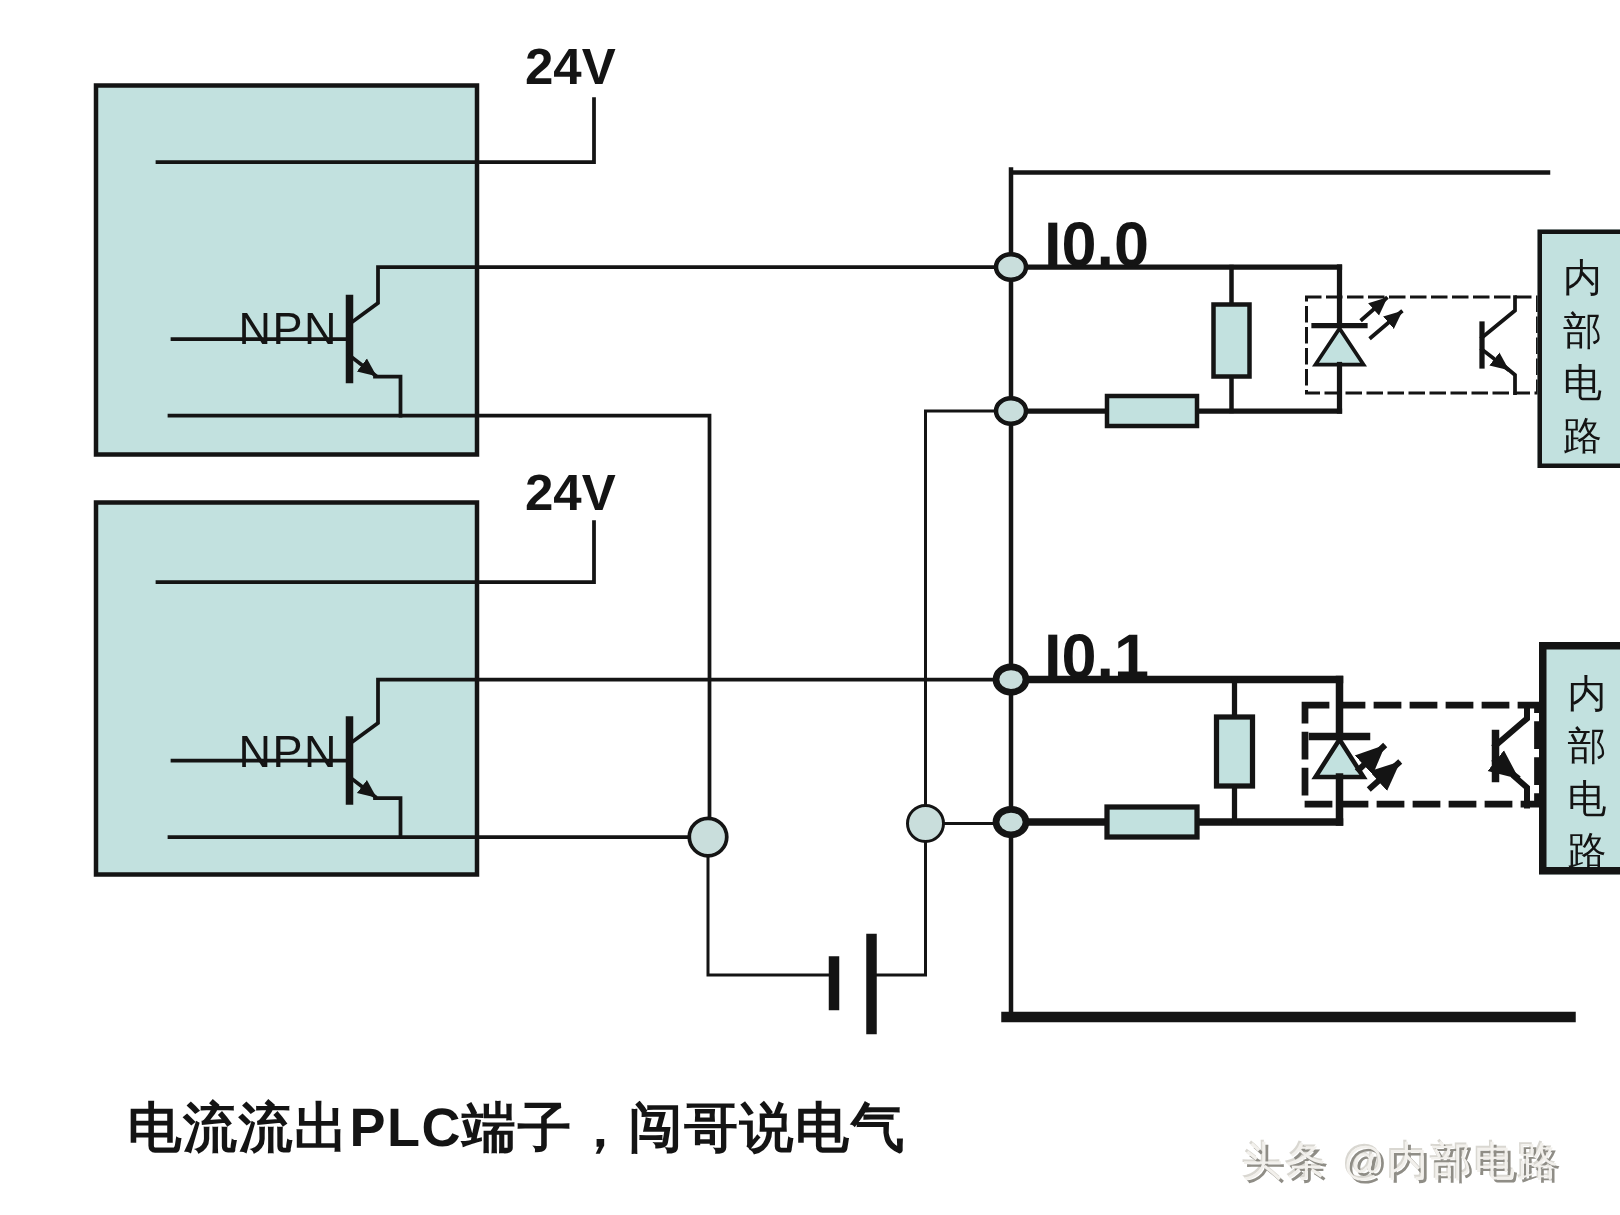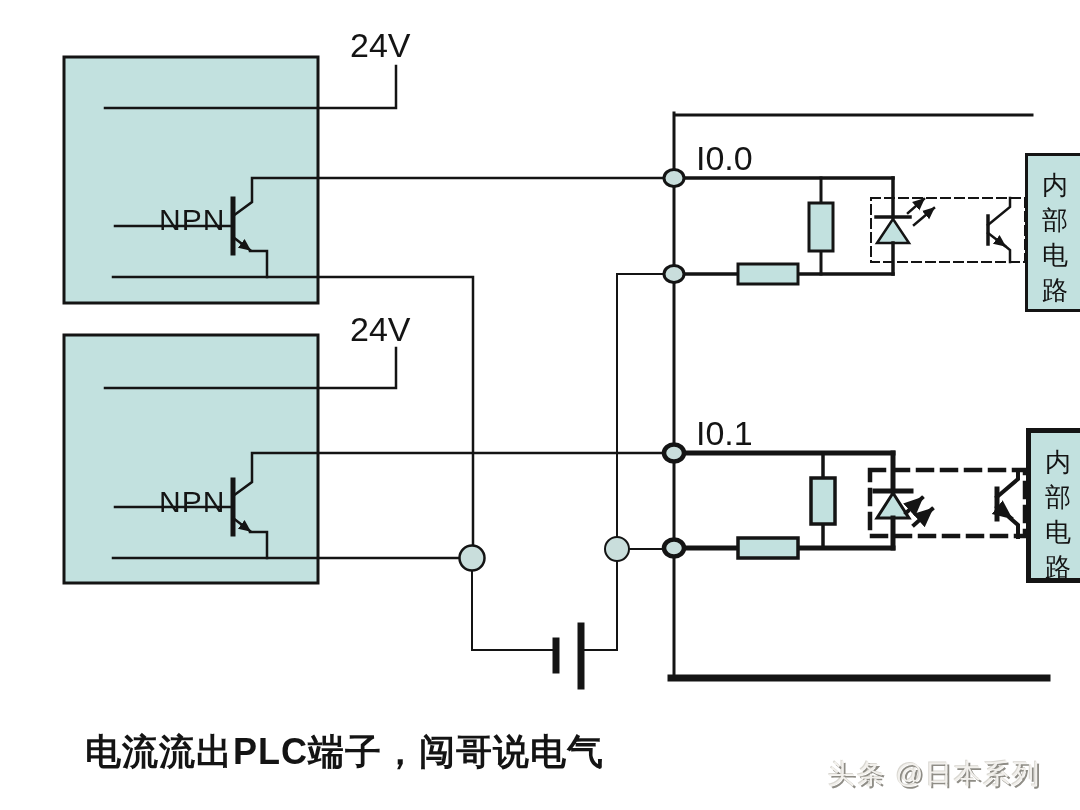--- a/index.html
+++ b/index.html
@@ -14,23 +14,23 @@
   #stage{
     position:relative;width:1080px;height:810px;background:var(--background);
     overflow:hidden;font-family:"Liberation Sans",sans-serif;color:var(--line);
   }
   #stage svg{position:absolute;left:0;top:0;}
   svg .ln{stroke:var(--line);fill:none;stroke-linecap:square;stroke-linejoin:miter;}
   svg .cf{fill:var(--component-fill);stroke:var(--line);}
   svg .tf{fill:var(--terminal-fill);stroke:var(--line);}
   svg .arrhead{fill:var(--line);}
   .lbl{position:absolute;white-space:nowrap;}
-  .supply-label{font-size:34px;font-weight:normal;}
+  .supply-label{font-size:34px;font-weight:bold;}
   .npn-label{font-size:30px;font-weight:400;letter-spacing:1px;margin-top:42px;}
-  .term-label{font-size:34px;font-weight:normal;text-align:center;}
+  .term-label{font-size:42px;font-weight:bold;text-align:center;}
   .internal-box{
     position:absolute;background:var(--component-fill);
     box-sizing:border-box;
   }
   .internal-box .vtext{
     display:block;width:28px;margin:12px 12px 0 14px;
     font-family:"Liberation Serif",serif;font-size:26px;line-height:35px;
     word-break:break-all;color:var(--line);
   }
   .caption{font-size:36px;font-weight:bold;letter-spacing:1px;}
@@ -158,15 +158,15 @@
 
   <div class="internal-box" style="left:1025px;top:153px;width:70px;height:159px;border:3px solid var(--line);">
     <span class="vtext">内部电路</span>
   </div>
   <div class="internal-box" style="left:1026px;top:428px;width:70px;height:155px;border:5px solid var(--line);">
     <span class="vtext">内部电路</span>
   </div>
 
   <div class="lbl caption" style="left:85px;top:728px;">电流流出PLC端子，闯哥说电气</div>
 
-  <div class="lbl watermark" style="left:828px;top:756px;">头条 @日本系列</div>
+  <div class="lbl watermark" style="left:828px;top:756px;">头条 @内部电路</div>
 
 </div>
 
 </body></html>

